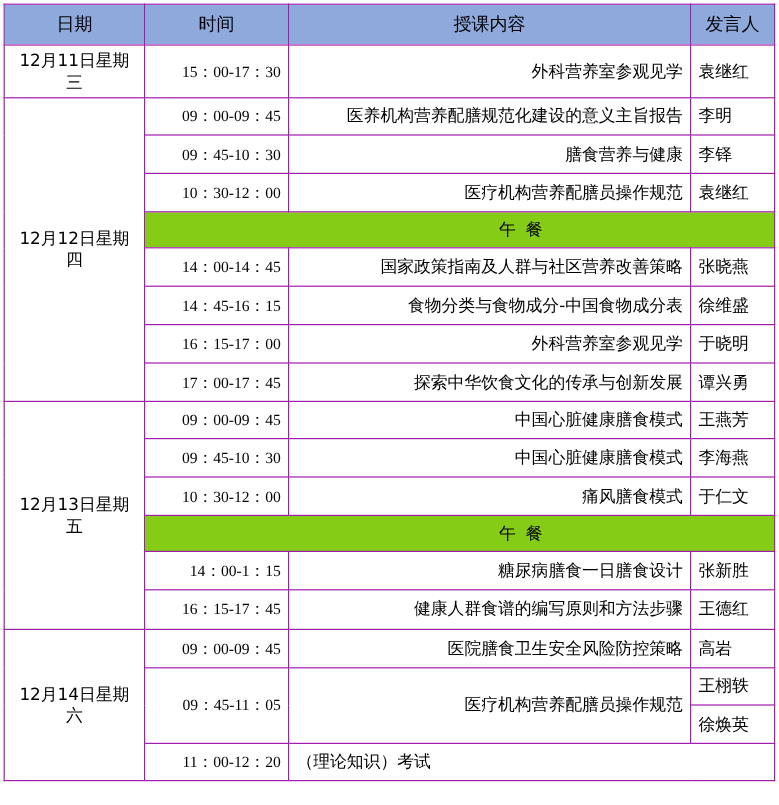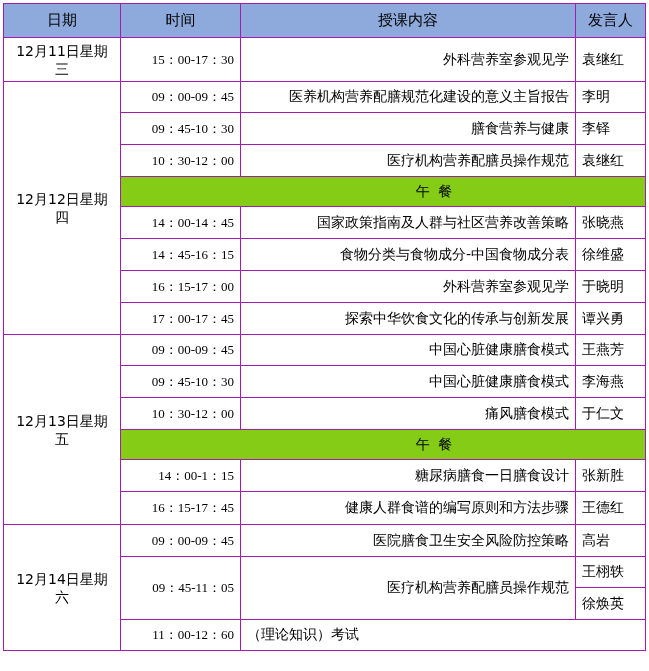--- a/index.html
+++ b/index.html
@@ -151,17 +151,17 @@
     </tr>
     <tr class="r31">
       <td class="time" rowspan="2">09：45-11：05</td>
       <td class="content" rowspan="2">医疗机构营养配膳员操作规范</td>
       <td class="speaker">王栩轶</td>
     </tr>
     <tr class="r32">
       <td class="speaker">徐焕英</td>
     </tr>
     <tr class="r31">
-      <td class="time">11：00-12：60</td>
+      <td class="time">11：00-12：20</td>
       <td class="exam" colspan="2">（理论知识）考试</td>
     </tr>
   </tbody>
 </table>
 
 </body></html>

